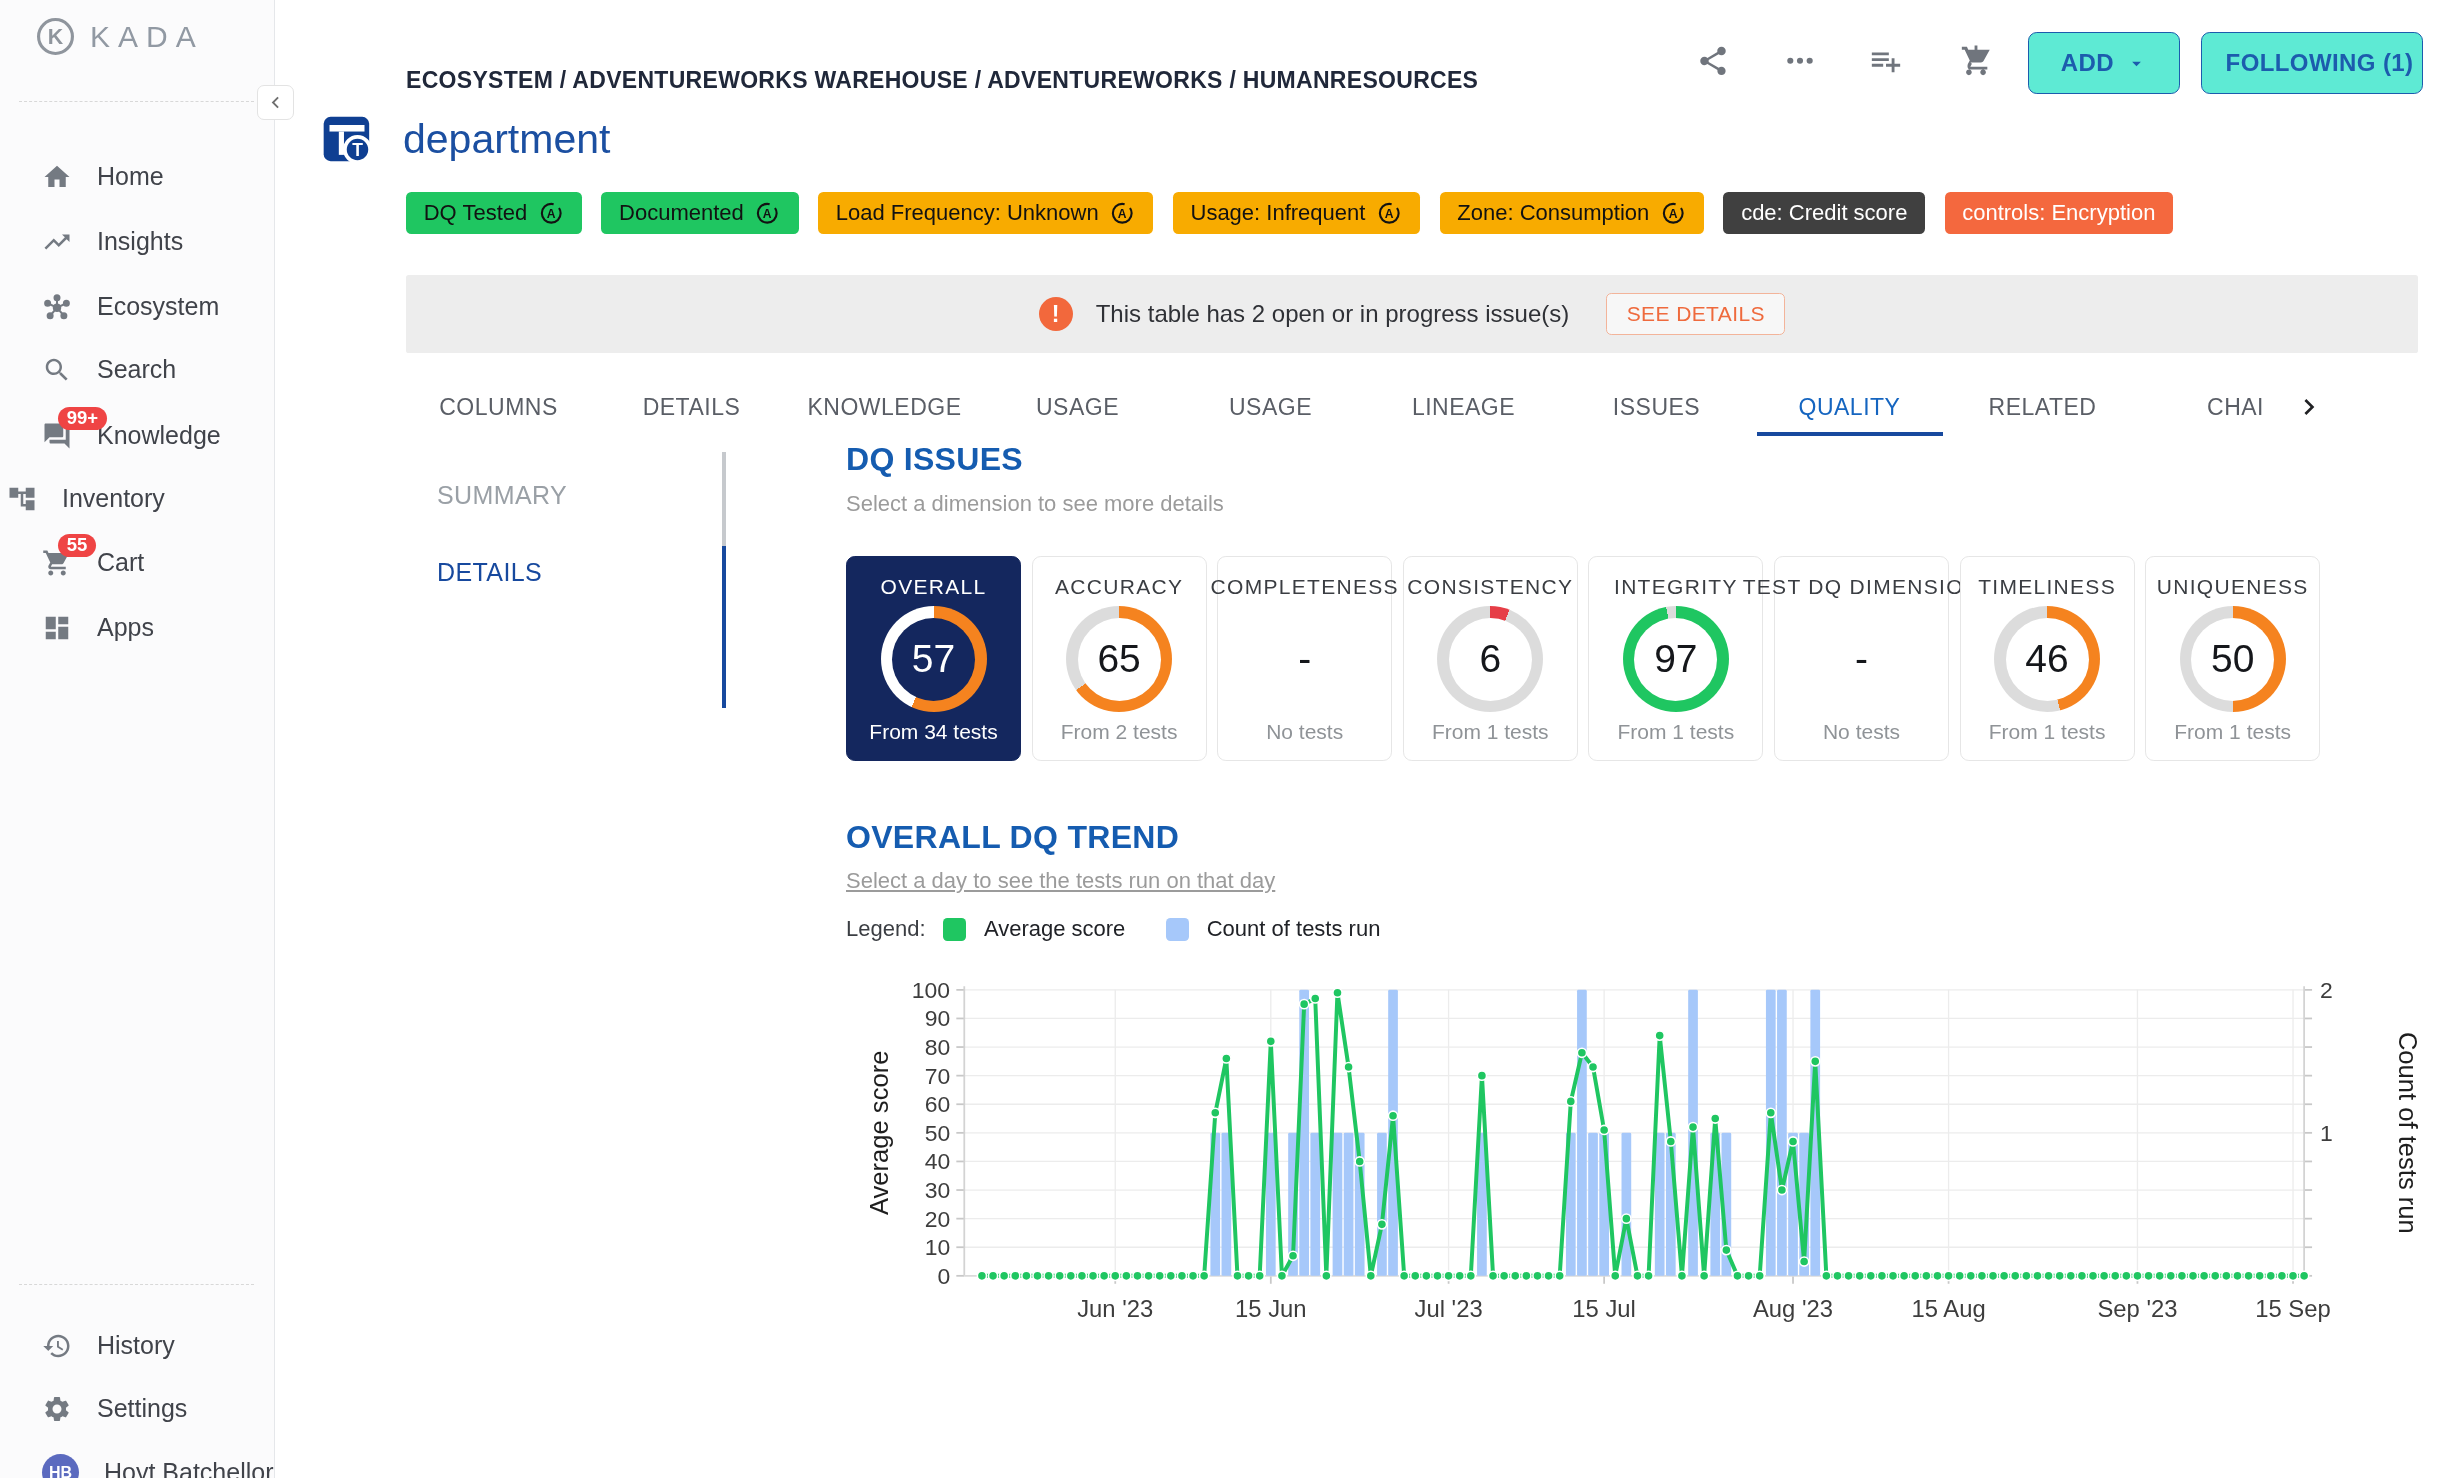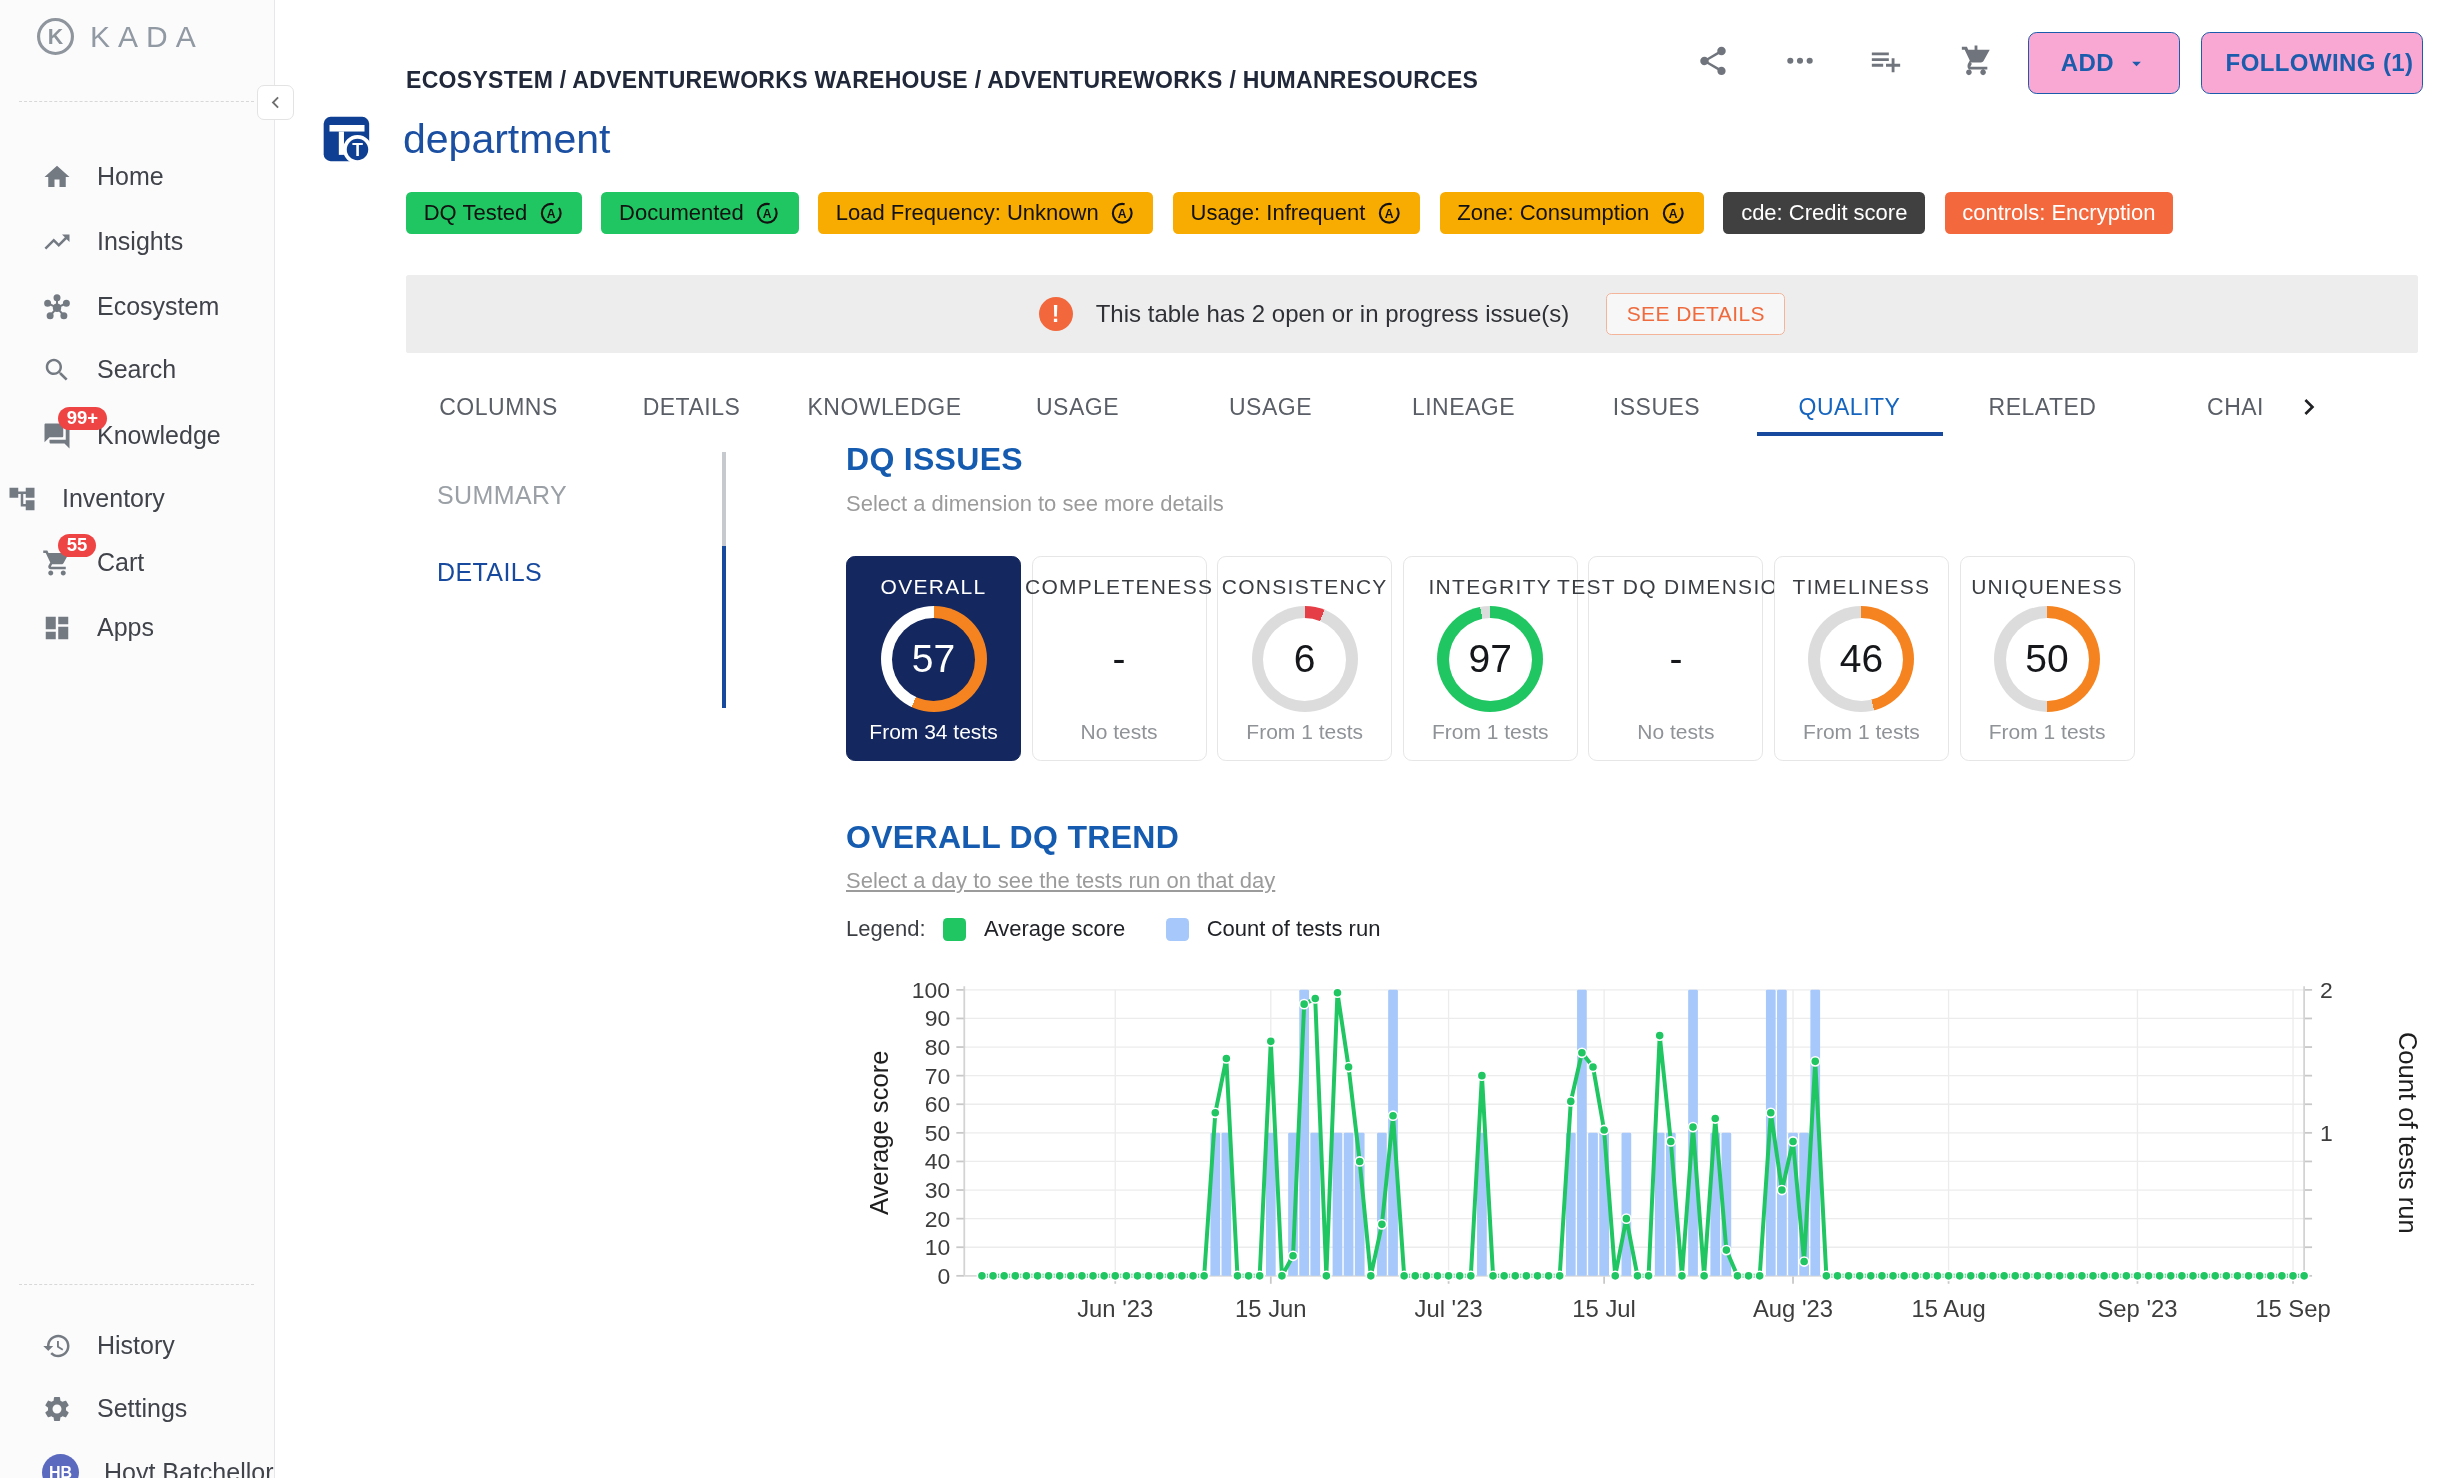--- a/index.html
+++ b/index.html
@@ -16,21 +16,21 @@
   .collapse-btn{left:257px;top:85px;width:37px;height:35px;background:#fff;border:1.8px solid #e3e3e3;border-radius:7px;display:flex;align-items:center;justify-content:center;cursor:pointer;z-index:5;box-sizing:border-box;}
   .menu-item{left:0;width:275px;height:53px;display:flex;align-items:center;gap:25px;padding-left:42px;box-sizing:border-box;cursor:pointer;}
   .menu-item .mi-icon{position:relative;width:30px;height:30px;flex:0 0 30px;}
   .menu-label{font-size:25px;color:#40434a;}
   .badge{position:absolute;left:16px;top:-14px;background:#ef4444;color:#fff;font-size:18.5px;font-weight:bold;border-radius:17.7px;padding:2.6px 8.8px;line-height:1;white-space:nowrap;}
   .avatar{width:37px;height:37px;border-radius:50%;background:#5b6abf;color:#fff;font-size:16px;font-weight:bold;display:flex;align-items:center;justify-content:center;flex:0 0 37px;}
 
   
   .breadcrumb{left:406px;top:67px;font-size:23px;font-weight:600;color:#20283a;letter-spacing:0.3px;cursor:pointer;}
   .hdr-icon{top:44px;width:34px;height:34px;cursor:pointer;}
-  .hdr-btn{top:32px;height:62px;border:1.8px solid #1c5cad;border-radius:8.8px;background:#f9a8d4;color:#1c5cad;font-size:24px;font-weight:600;letter-spacing:0.4px;display:flex;align-items:center;justify-content:center;gap:12.4px;box-sizing:border-box;cursor:pointer;font-family:"Liberation Sans",sans-serif;}
+  .hdr-btn{top:32px;height:62px;border:1.8px solid #1c5cad;border-radius:8.8px;background:#5eead4;color:#1c5cad;font-size:24px;font-weight:600;letter-spacing:0.4px;display:flex;align-items:center;justify-content:center;gap:12.4px;box-sizing:border-box;cursor:pointer;font-family:"Liberation Sans",sans-serif;}
   .title-row{left:319px;top:111px;display:flex;align-items:center;gap:28px;}
   .page-title{font-size:41px;font-weight:500;color:#1b4fa1;}
   .tag-row{left:406px;top:192px;display:flex;gap:19.4px;}
   .tag{height:42px;border-radius:5.3px;padding:0 17.7px;display:flex;align-items:center;gap:10.6px;font-size:22px;cursor:pointer;white-space:nowrap;}
   .auto-icon{display:flex;}
 
   
   .alert-bar{left:406px;top:275px;width:2012px;height:78px;background:#ededed;border-radius:2.6px;display:flex;align-items:center;justify-content:center;gap:23px;}
   .alert-circle{width:34px;height:34px;border-radius:50%;background:#f2683c;color:#fff;font-size:23px;font-weight:bold;display:flex;align-items:center;justify-content:center;}
   .alert-text{font-size:24px;color:#2f3136;}
@@ -335,20 +335,29 @@
 
   <div class="cards abs">
     <div class="dim-card selected">
       <div class="dim-label">OVERALL</div>
       <div class="donut" style="--p: 57; --c: #f5831f;">
           <div class="donut-hole">
             <span class="dim-value">57</span>
           </div>
         </div>
       <div class="dim-tests">From 34 tests</div>
+    </div>
+    <div class="dim-card">
+      <div class="dim-label">ACCURACY</div>
+      <div class="donut" style="--p: 65; --c: #f5831f;">
+          <div class="donut-hole">
+            <span class="dim-value">65</span>
+          </div>
+        </div>
+      <div class="dim-tests">From 2 tests</div>
     </div>
     <div class="dim-card no-donut">
       <div class="dim-label">COMPLETENESS</div>
       <div class="donut">
           <div class="donut-hole">
             <span class="dim-value">-</span>
           </div>
         </div>
       <div class="dim-tests">No tests</div>
     </div>

